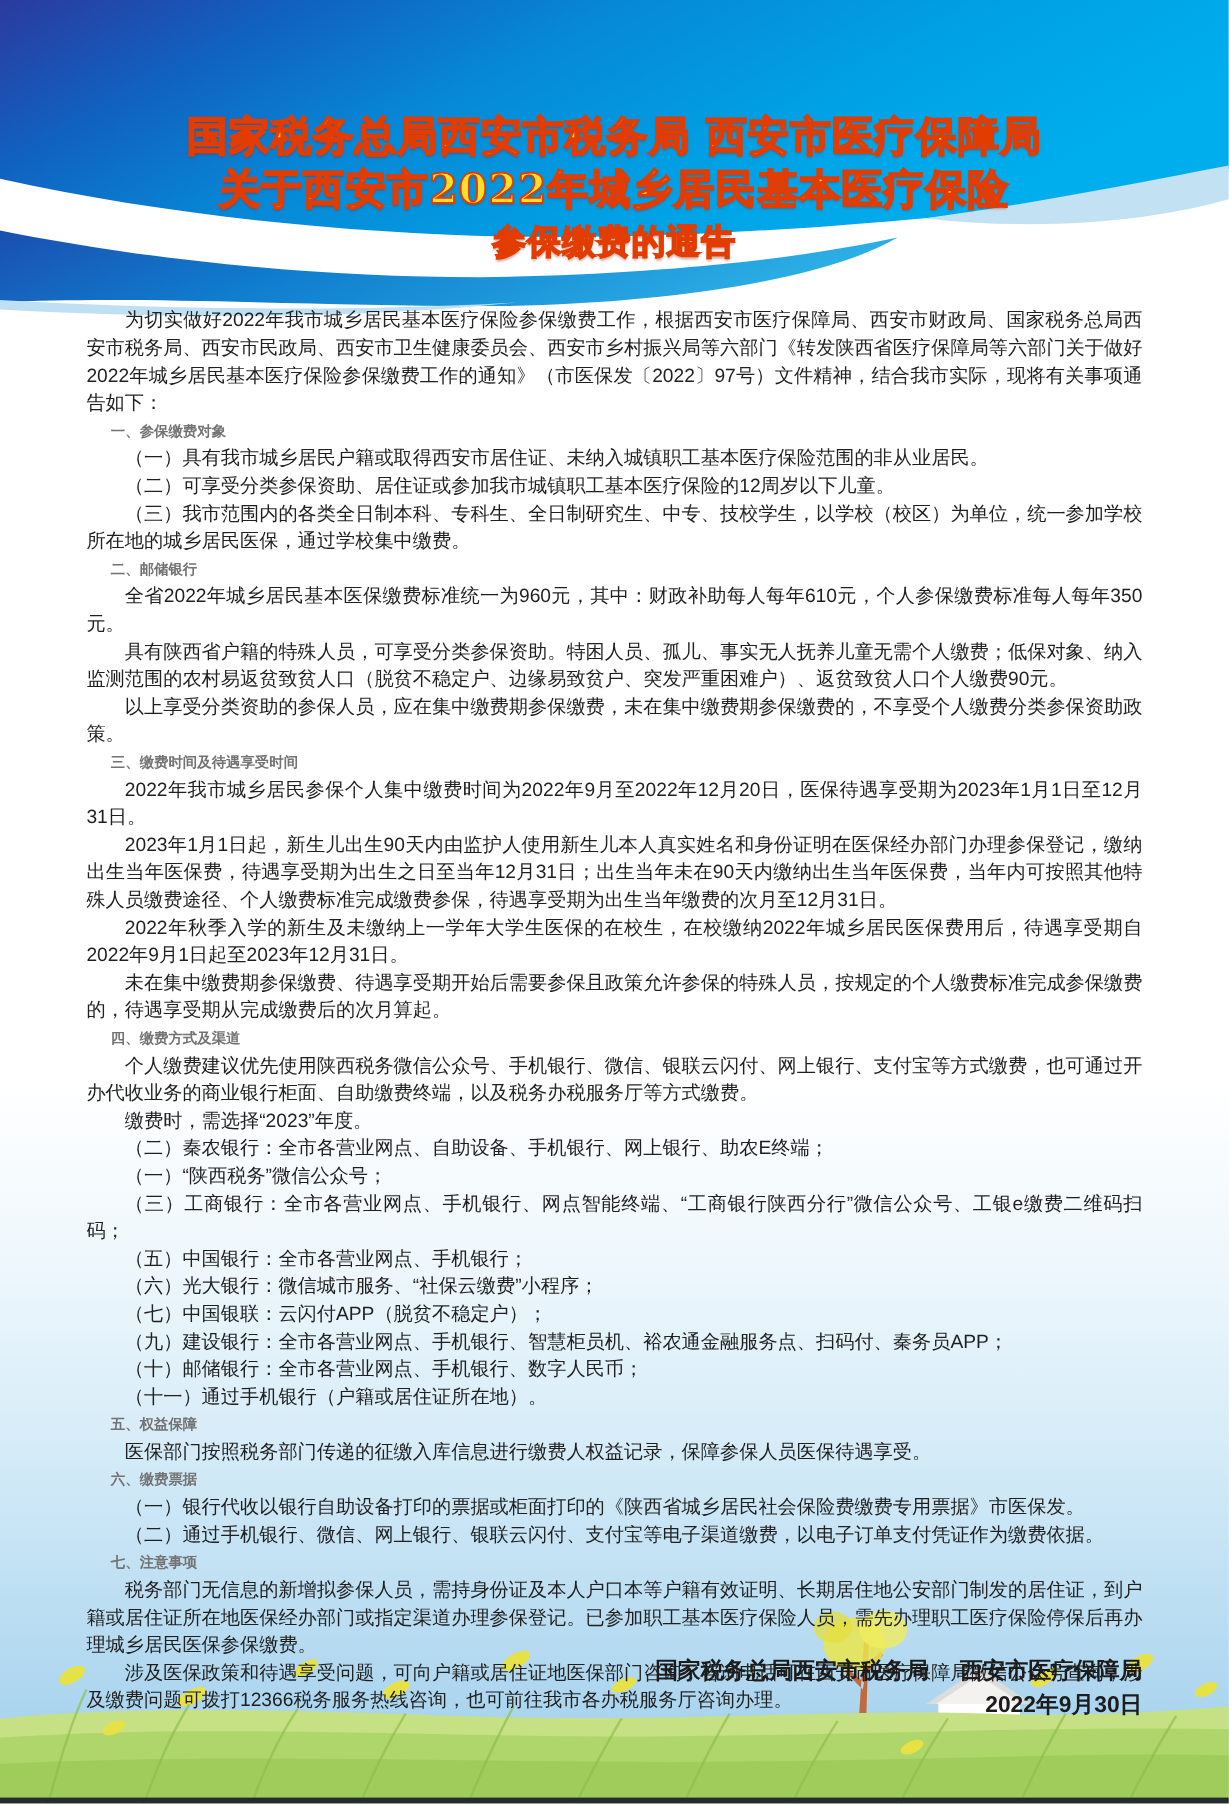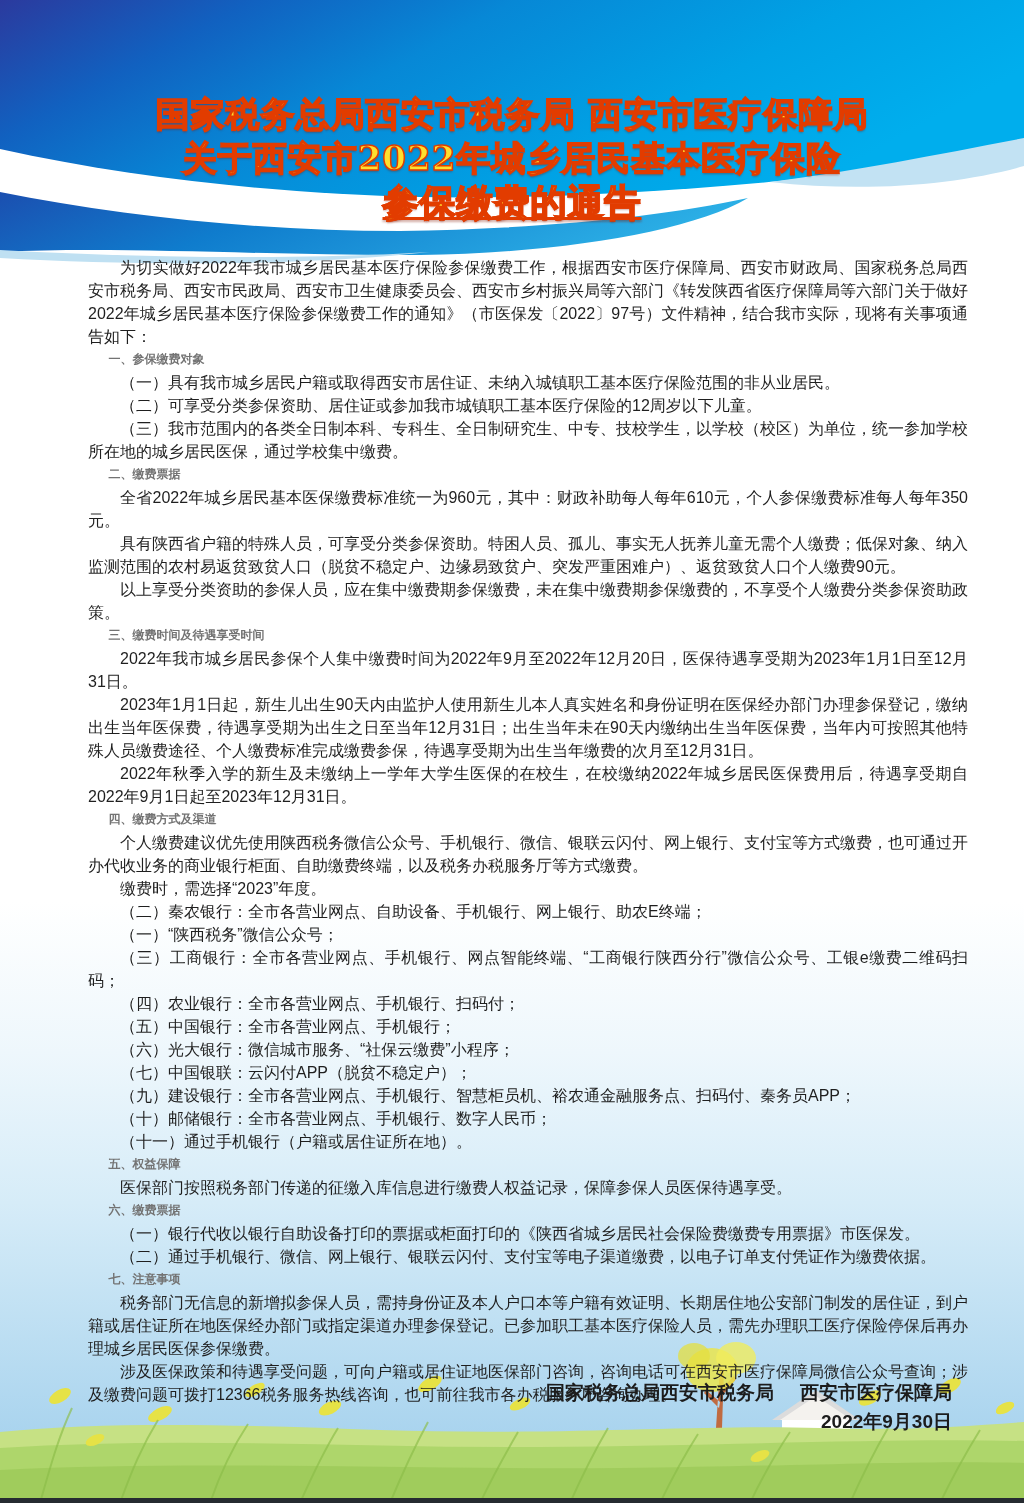--- a/index.html
+++ b/index.html
@@ -11,24 +11,24 @@
   
   .header-wrap{position:absolute;top:0;left:0;width:1024px;height:300px;}
   .header-wrap svg{display:block;}
   .title-block{
     position:absolute;top:92px;left:0;width:1024px;text-align:center;z-index:5;
     font-family:"DejaVu Serif","Liberation Serif",serif;font-weight:900;
     color:#ffdf2e;-webkit-text-stroke:1.5px #e23c00;
     text-shadow:0 2px 2px rgba(130,20,0,.35);
     line-height:44px;font-size:34px;letter-spacing:1px;
   }
-  .title-block .t3{font-size:36px;text-decoration:underline;}
+  .title-block .t3{font-size:28px;}
   
   .doc{
-    position:absolute;top:256px;left:88px;width:880px;z-index:4;
+    position:absolute;top:256px;left:72px;width:880px;z-index:4;
     font-size:16px;line-height:23px;color:#1f1f1f;text-align:justify;
   }
   .para{margin:0;text-indent:2em;}
   .sec{margin:0;text-indent:1.7em;color:#737373;font-weight:bold;font-size:12px;}
   
   .signature{
     position:absolute;top:1378px;right:72px;z-index:6;text-align:right;
     font-size:19px;font-weight:bold;color:#1c1c1c;line-height:29px;
   }
   .signature .org-gap{display:inline-block;width:26px;}
@@ -72,37 +72,37 @@
 </div>
 
 <div class="doc">
   <p class="para">为切实做好2022年我市城乡居民基本医疗保险参保缴费工作，根据西安市医疗保障局、西安市财政局、国家税务总局西安市税务局、西安市民政局、西安市卫生健康委员会、西安市乡村振兴局等六部门《转发陕西省医疗保障局等六部门关于做好2022年城乡居民基本医疗保险参保缴费工作的通知》（市医保发〔2022〕97号）文件精神，结合我市实际，现将有关事项通告如下：</p>
 
   <h3 class="sec">一、参保缴费对象</h3>
   <p class="para">（一）具有我市城乡居民户籍或取得西安市居住证、未纳入城镇职工基本医疗保险范围的非从业居民。</p>
   <p class="para">（二）可享受分类参保资助、居住证或参加我市城镇职工基本医疗保险的12周岁以下儿童。</p>
   <p class="para">（三）我市范围内的各类全日制本科、专科生、全日制研究生、中专、技校学生，以学校（校区）为单位，统一参加学校所在地的城乡居民医保，通过学校集中缴费。</p>
 
-  <h3 class="sec">二、缴费票据</h3>
+  <h3 class="sec">二、邮储银行</h3>
   <p class="para">全省2022年城乡居民基本医保缴费标准统一为960元，其中：财政补助每人每年610元，个人参保缴费标准每人每年350元。</p>
   <p class="para">具有陕西省户籍的特殊人员，可享受分类参保资助。特困人员、孤儿、事实无人抚养儿童无需个人缴费；低保对象、纳入监测范围的农村易返贫致贫人口（脱贫不稳定户、边缘易致贫户、突发严重困难户）、返贫致贫人口个人缴费90元。</p>
   <p class="para">以上享受分类资助的参保人员，应在集中缴费期参保缴费，未在集中缴费期参保缴费的，不享受个人缴费分类参保资助政策。</p>
 
   <h3 class="sec">三、缴费时间及待遇享受时间</h3>
   <p class="para">2022年我市城乡居民参保个人集中缴费时间为2022年9月至2022年12月20日，医保待遇享受期为2023年1月1日至12月31日。</p>
   <p class="para">2023年1月1日起，新生儿出生90天内由监护人使用新生儿本人真实姓名和身份证明在医保经办部门办理参保登记，缴纳出生当年医保费，待遇享受期为出生之日至当年12月31日；出生当年未在90天内缴纳出生当年医保费，当年内可按照其他特殊人员缴费途径、个人缴费标准完成缴费参保，待遇享受期为出生当年缴费的次月至12月31日。</p>
   <p class="para">2022年秋季入学的新生及未缴纳上一学年大学生医保的在校生，在校缴纳2022年城乡居民医保费用后，待遇享受期自2022年9月1日起至2023年12月31日。</p>
+  <p class="para">未在集中缴费期参保缴费、待遇享受期开始后需要参保且政策允许参保的特殊人员，按规定的个人缴费标准完成参保缴费的，待遇享受期从完成缴费后的次月算起。</p>
 
   <h3 class="sec">四、缴费方式及渠道</h3>
   <p class="para">个人缴费建议优先使用陕西税务微信公众号、手机银行、微信、银联云闪付、网上银行、支付宝等方式缴费，也可通过开办代收业务的商业银行柜面、自助缴费终端，以及税务办税服务厅等方式缴费。</p>
   <p class="para">缴费时，需选择“2023”年度。</p>
   <p class="para">（二）秦农银行：全市各营业网点、自助设备、手机银行、网上银行、助农E终端；</p>
   <p class="para">（一）“陕西税务”微信公众号；</p>
   <p class="para">（三）工商银行：全市各营业网点、手机银行、网点智能终端、“工商银行陕西分行”微信公众号、工银e缴费二维码扫码；</p>
-  <p class="para">（四）农业银行：全市各营业网点、手机银行、扫码付；</p>
   <p class="para">（五）中国银行：全市各营业网点、手机银行；</p>
   <p class="para">（六）光大银行：微信城市服务、“社保云缴费”小程序；</p>
   <p class="para">（七）中国银联：云闪付APP（脱贫不稳定户）；</p>
   <p class="para">（九）建设银行：全市各营业网点、手机银行、智慧柜员机、裕农通金融服务点、扫码付、秦务员APP；</p>
   <p class="para">（十）邮储银行：全市各营业网点、手机银行、数字人民币；</p>
   <p class="para">（十一）通过手机银行（户籍或居住证所在地）。</p>
 
   <h3 class="sec">五、权益保障</h3>
   <p class="para">医保部门按照税务部门传递的征缴入库信息进行缴费人权益记录，保障参保人员医保待遇享受。</p>
 

